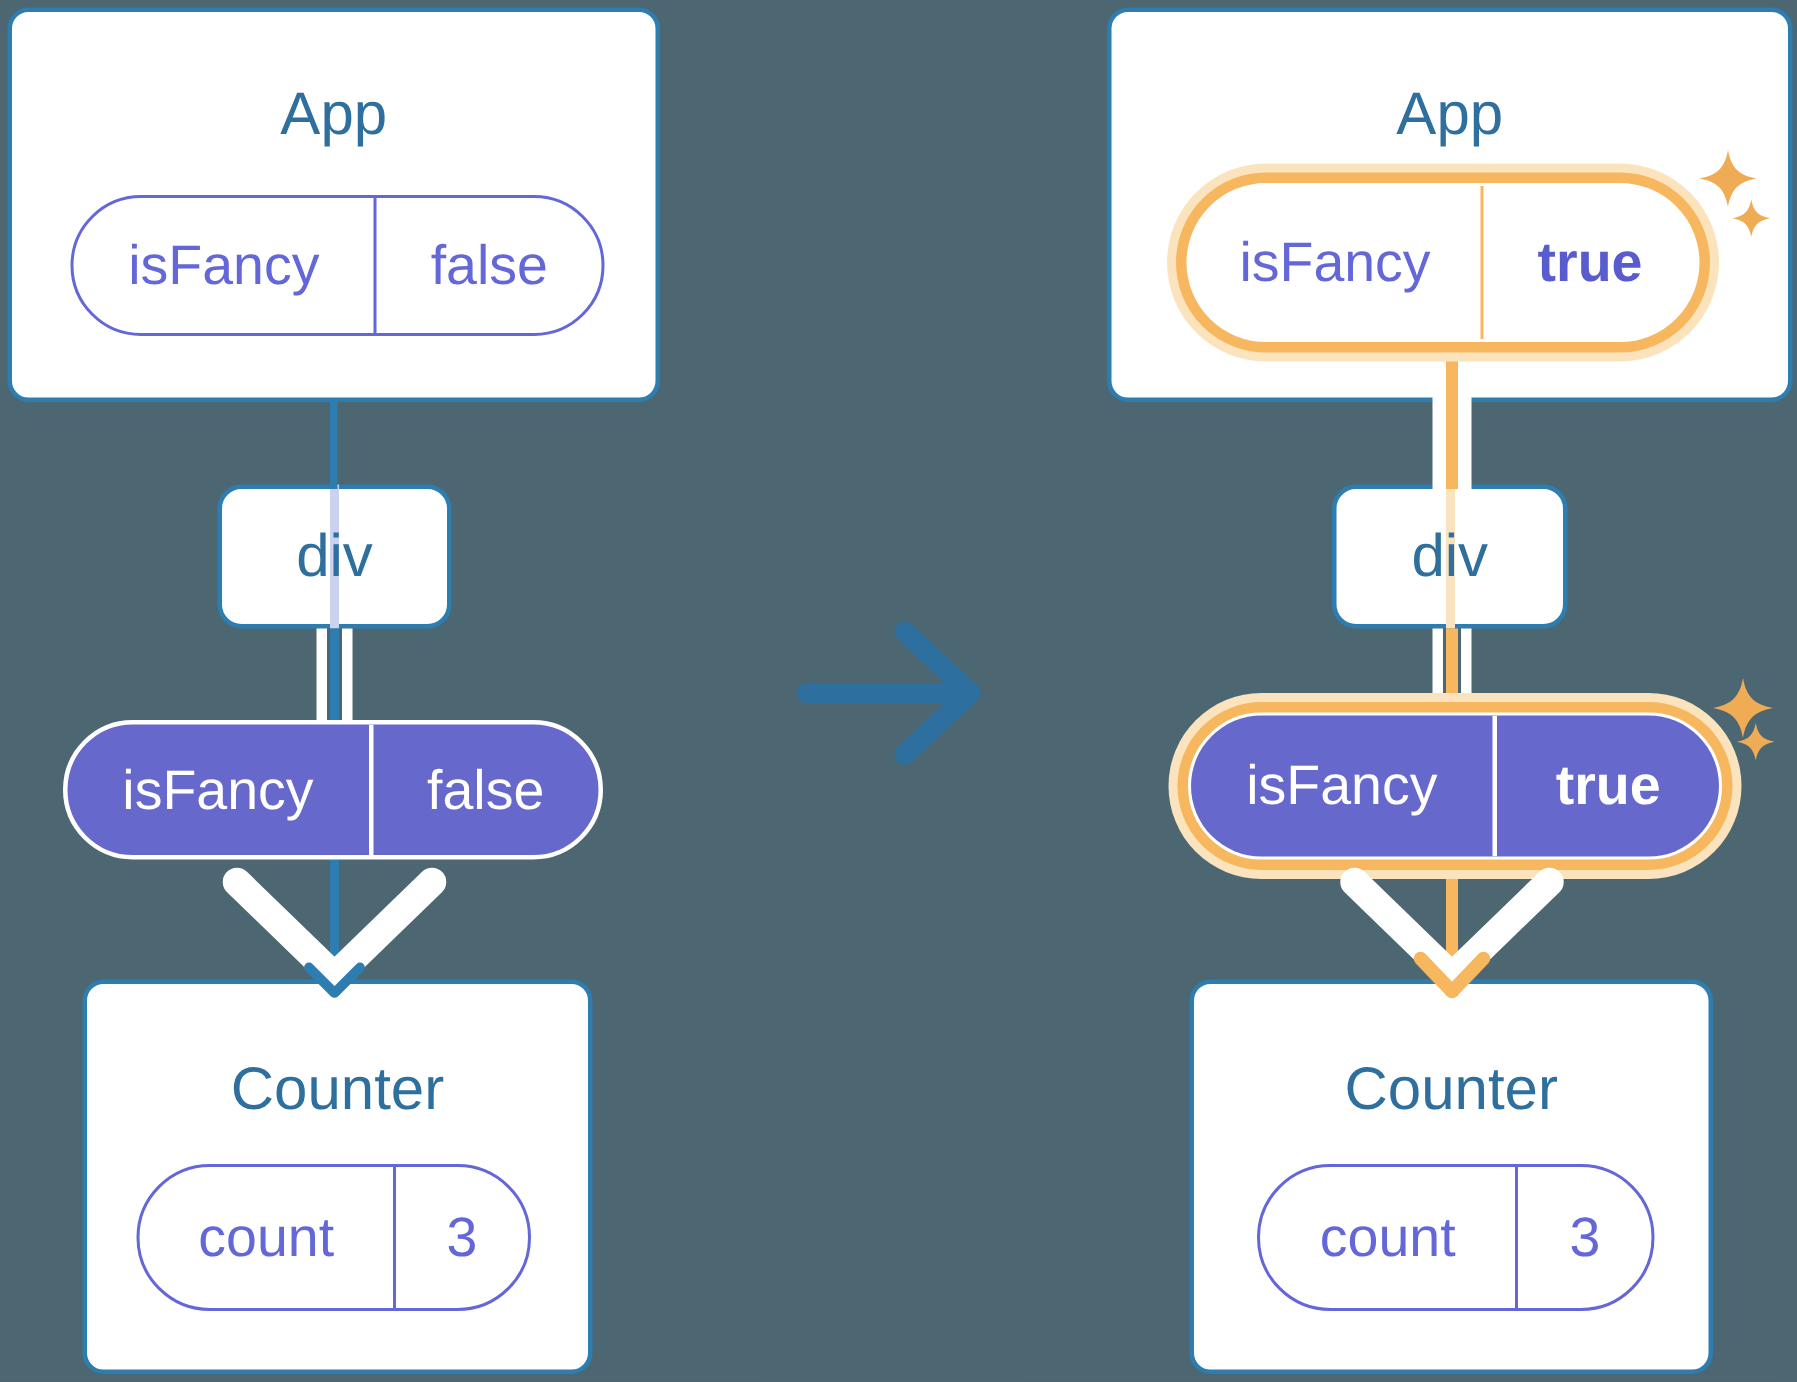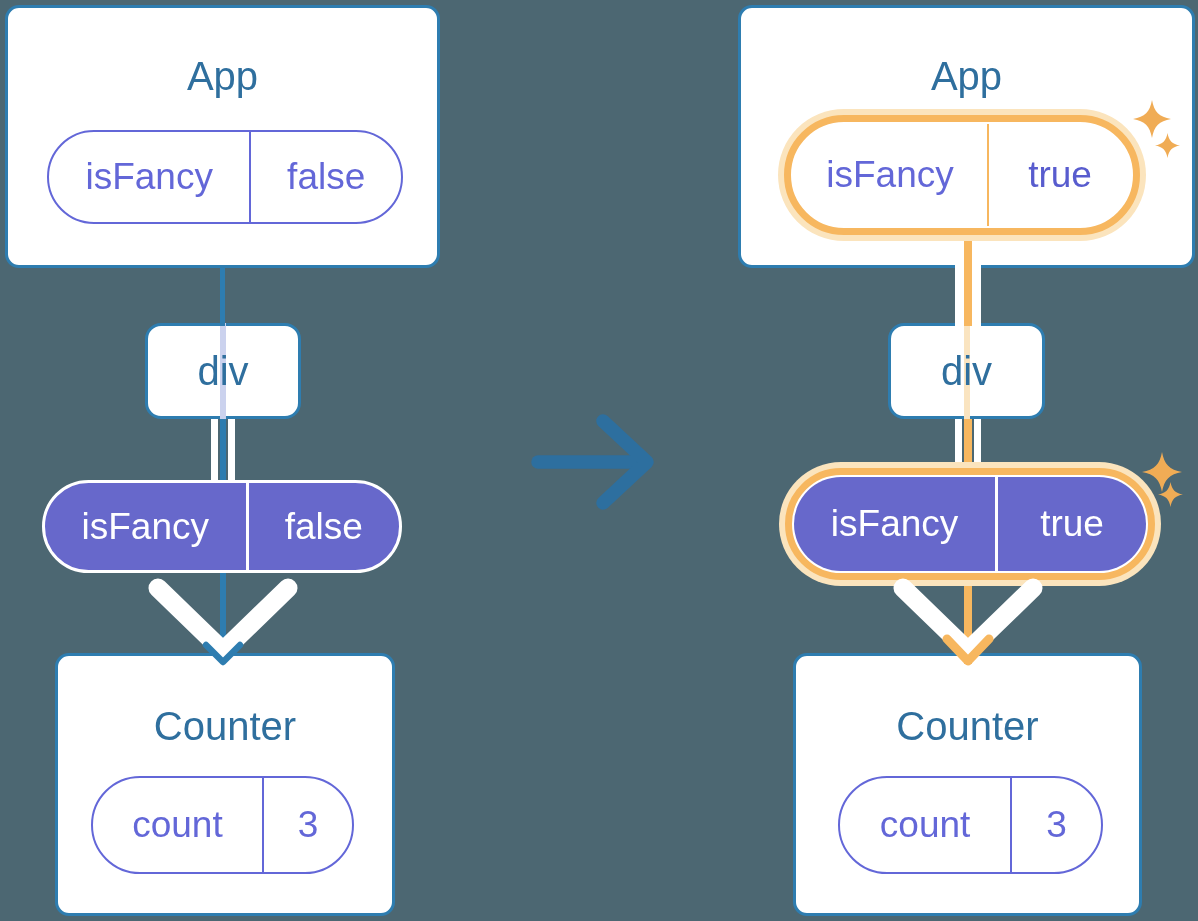--- a/index.html
+++ b/index.html
@@ -33,21 +33,21 @@
   .pill.solid .pill-seg:first-child{border-right:3px solid #fff;}
 
   
   .hl-ring{position:absolute;background:#fff;border:7px solid var(--orange);border-radius:62px;
            box-shadow:0 0 0 6px var(--orange-light);z-index:14;}
   .hl-ring .pill-inner{position:absolute;inset:2px;border-radius:50px;display:flex;overflow:hidden;}
   .hl-ring.on-white .pill-inner{background:#fff;color:var(--purple);}
   .hl-ring.on-white .pill-seg:first-child{border-right:2px solid var(--orange);}
   .hl-ring.on-purple .pill-inner{background:var(--purple-fill);color:#fff;}
   .hl-ring.on-purple .pill-seg:first-child{border-right:3px solid #fff;}
-  .val-bold{font-weight:400;text-align:center;}
+  .val-bold{font-weight:700;text-align:center;}
   .hl-ring.on-white .val-bold{color:var(--purple-bold);}
 
   .vline{position:absolute;}
   .z11{z-index:11;} .z12{z-index:12;} .z15{z-index:15;} .z16{z-index:16;} .z20{z-index:20;}
 
   .divbox-label{width:100%;height:100%;display:flex;align-items:center;justify-content:center;
                 font-size:40px;font-weight:500;color:var(--title);position:relative;z-index:2;}
   .passline{position:absolute;top:-3px;bottom:-3px;left:50%;transform:translateX(-50%);width:6px;z-index:1;}
 
   svg{position:absolute;display:block;}

